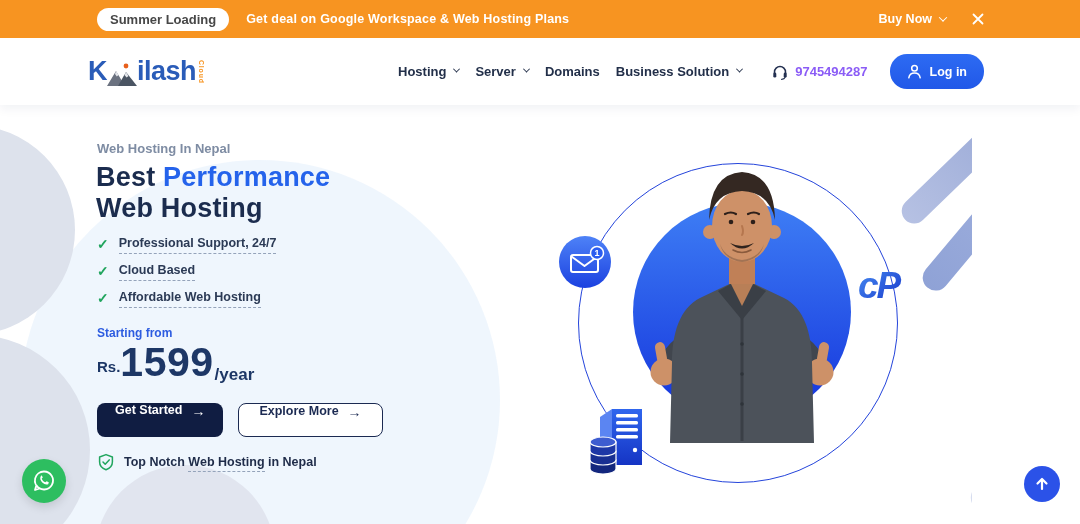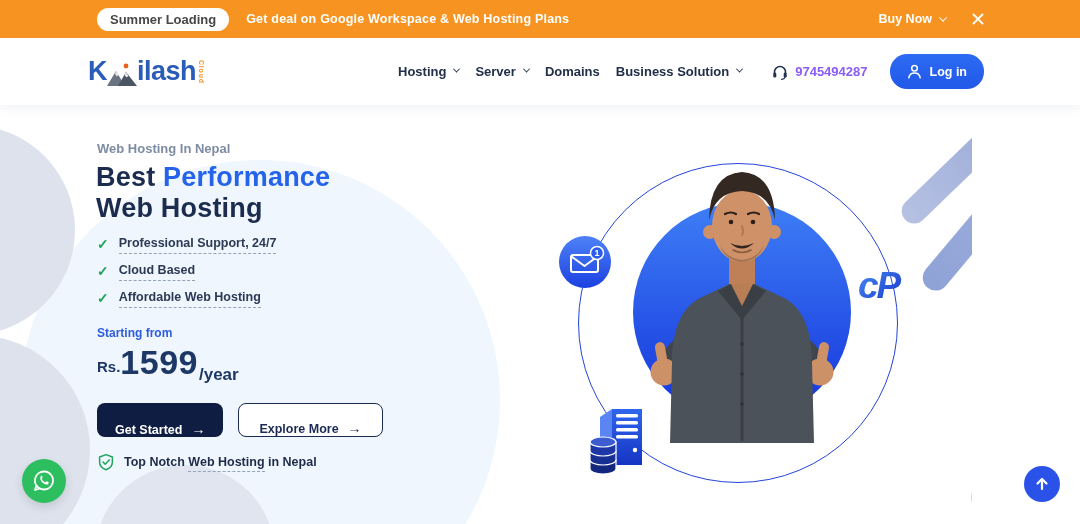--- a/index.html
+++ b/index.html
@@ -66,25 +66,25 @@
   .features { position:absolute; left:97px; top:131px; z-index:2; list-style:none; }
   .feature { display:flex; align-items:flex-start; gap:10px; margin-bottom:9px; }
   .feature-check { color:#21a55e; font-size:14px; font-weight:700; line-height:16px; }
   .feature-text { font-size:12.5px; font-weight:600; color:#2b3a55; padding-bottom:3px;
                   border-bottom:1.4px dashed #94a3ba; line-height:14px; }
 
   .price-block { position:absolute; left:97px; top:221px; z-index:2; }
   .price-label { font-size:12px; font-weight:700; color:#2d5ce0; }
   .price-row { display:flex; align-items:flex-end; margin-top:3px; color:#1d3766; }
   .price-cur { font-size:15px; font-weight:700; margin-bottom:6px; }
-  .price-amt { font-size:34px; font-weight:800; line-height:38px; letter-spacing:.5px; }
+  .price-amt { font-size:41px; font-weight:800; line-height:38px; letter-spacing:.5px; }
   .price-per { font-size:17px; font-weight:600; margin-bottom:-4px; margin-left:1px; }
 
   .cta-row { position:absolute; left:97px; top:298px; display:flex; z-index:2; }
-  .btn { display:inline-flex; align-items:flex-end; gap:9px; height:34px; border-radius:8px;
+  .btn { display:inline-flex; align-items:flex-start; gap:9px; height:34px; border-radius:8px;
          font-size:12.5px; font-weight:700; font-family:inherit; cursor:pointer; }
   .btn-primary { background:#101d42; color:#fff; border:none; padding:0 18px; }
   .btn-secondary { background:#fff; color:#1b2a52; border:1.5px solid #1b2a52; padding:0 20px; margin-left:15px; }
   .btn .arrow { font-size:14px; font-weight:700; }
 
   .trust-row { position:absolute; left:97px; top:348px; display:flex; align-items:center; gap:9px; z-index:2; }
   .trust-text { font-size:12.5px; font-weight:600; color:#1f2c49; }
   .trust-text .dashed { border-bottom:1.4px dashed #94a3ba; padding-bottom:2px; }
 
   

